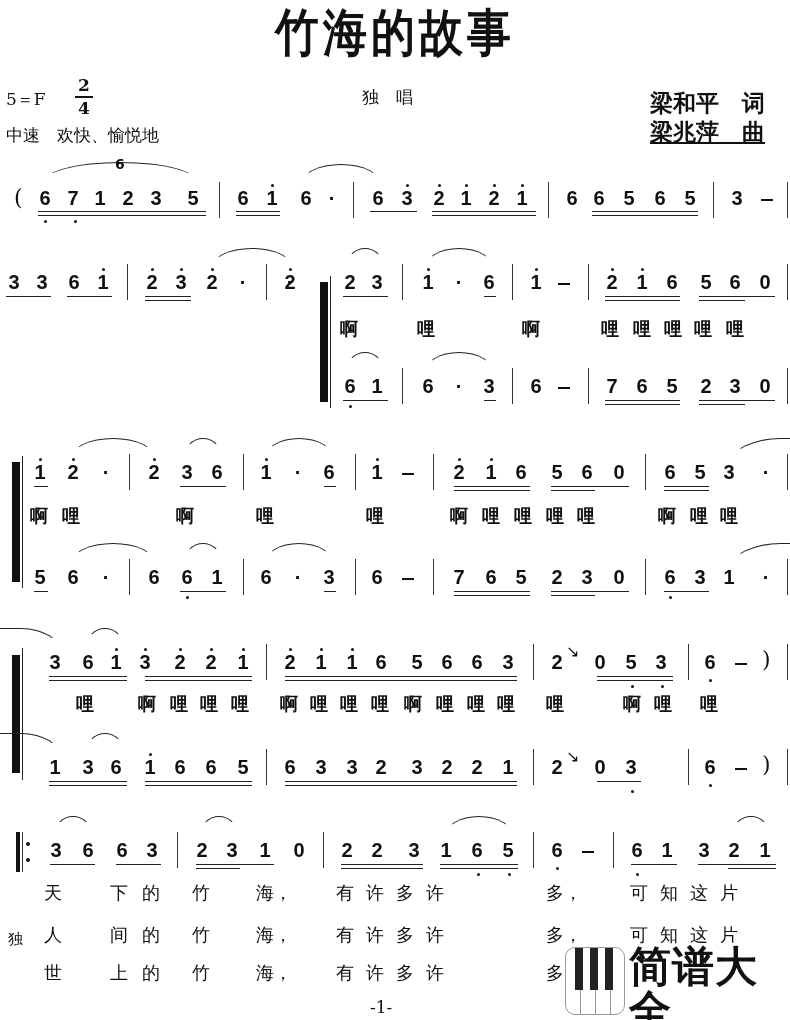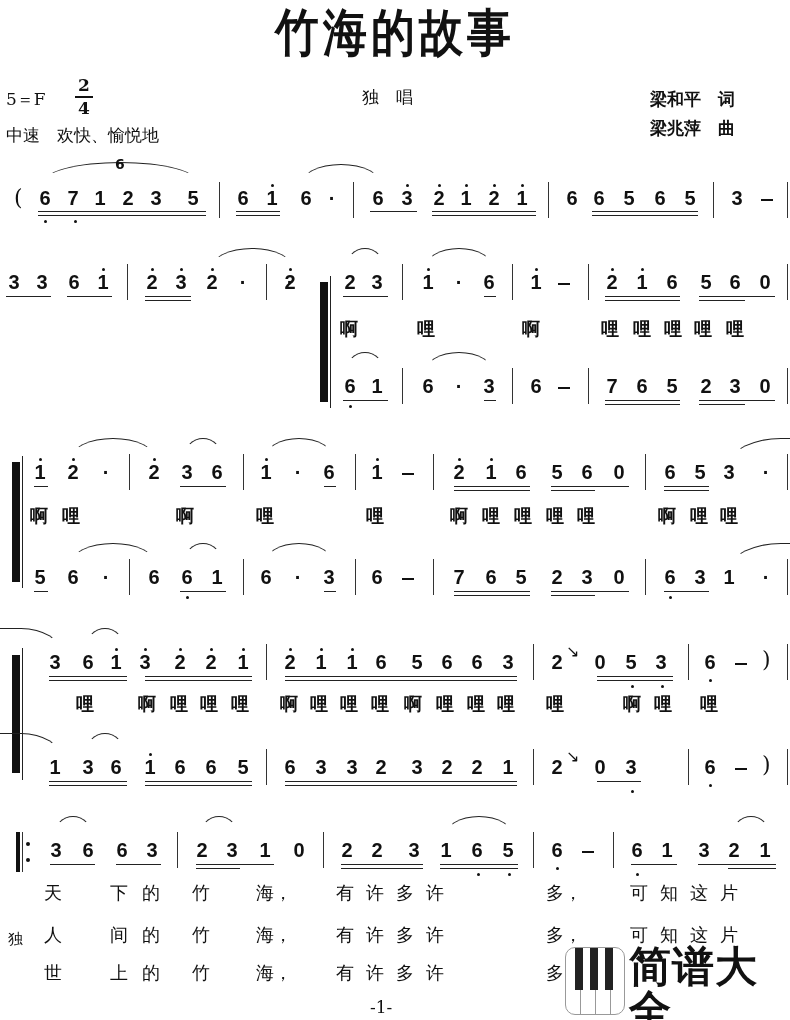--- a/index.html
+++ b/index.html
@@ -1,19 +1,19 @@
 <!DOCTYPE html>
 <html><head>
 <meta charset="utf-8">
 <style>
   html, body { margin:0; padding:0; background:#fff; }
   body { width:790px; height:1020px; position:relative; overflow:hidden; font-family:"DejaVu Sans", sans-serif; color:#111; }
   .abs { position:absolute; }
   .title { left:0; width:790px; top:4px; text-align:center; font-size:44px; font-weight:bold; letter-spacing:4px; font-family:"DejaVu Sans", sans-serif; transform:scaleY(1.15); }
-  .meta { font-size:17px; font-family:"DejaVu Serif", serif; font-weight:bold; }
+  .meta { font-size:23px; font-family:"DejaVu Serif", serif; font-weight:bold; }
   .meta-light { font-size:17px; font-family:"DejaVu Serif", serif; }
   .frac { font-weight:bold; font-size:17px; text-align:center; width:18px; line-height:19px; font-family:"DejaVu Serif", serif; }
   .frac .line { border-top:2px solid #111; margin:1px 0; }
   .staff { position:absolute; left:0; width:790px; height:50px; }
   .note { position:absolute; width:20px; text-align:center; font-weight:bold; font-size:20px; font-family:"Liberation Sans", sans-serif; line-height:24px; top:0; }
   .dot-top { position:absolute; width:3px; height:3px; background:#111; border-radius:50%; }
   .dot-bot { position:absolute; width:3px; height:3px; background:#111; border-radius:50%; }
   .ul { position:absolute; height:0; border-top:1.5px solid #222; }
   .bar { position:absolute; width:0; border-left:1.5px solid #333; height:36px; }
   .bar-thick { position:absolute; width:5px; background:#111; }
@@ -41,21 +41,21 @@
 
 <div class="abs meta-light" style="left:6px;top:88px;">5＝F</div>
 <div class="abs frac" style="left:75px;top:76px;">
   <div>2</div>
   <div class="line"></div>
   <div>4</div>
 </div>
 <div class="abs meta-light" style="left:6px;top:124px;">中速　欢快、愉悦地</div>
 <div class="abs meta-light" style="left:362px;top:86px;">独　唱</div>
 <div class="abs meta" style="left:650px;top:88px;">梁和平　词</div>
-<div class="abs meta" style="left:650px;top:117px;">梁兆萍　曲</div>
+<div class="abs meta" style="left:650px;top:117px;text-decoration:underline;">梁兆萍　曲</div>
 
 <div class="staff" style="top:186px;">
   <div class="paren" style="left:14px;top:0;">(</div>
   <div class="slur" style="left:42px;top:-24px;width:155px;height:40px;"></div>
   <div class="abs" style="left:115px;top:-30px;font-size:14px;font-weight:bold;">6</div>
   <div class="note" style="left:35px;">6</div>
   <div class="note" style="left:63px;">7</div>
   <div class="note" style="left:90px;">1</div>
   <div class="note" style="left:118px;">2</div>
   <div class="note" style="left:146px;">3</div>

